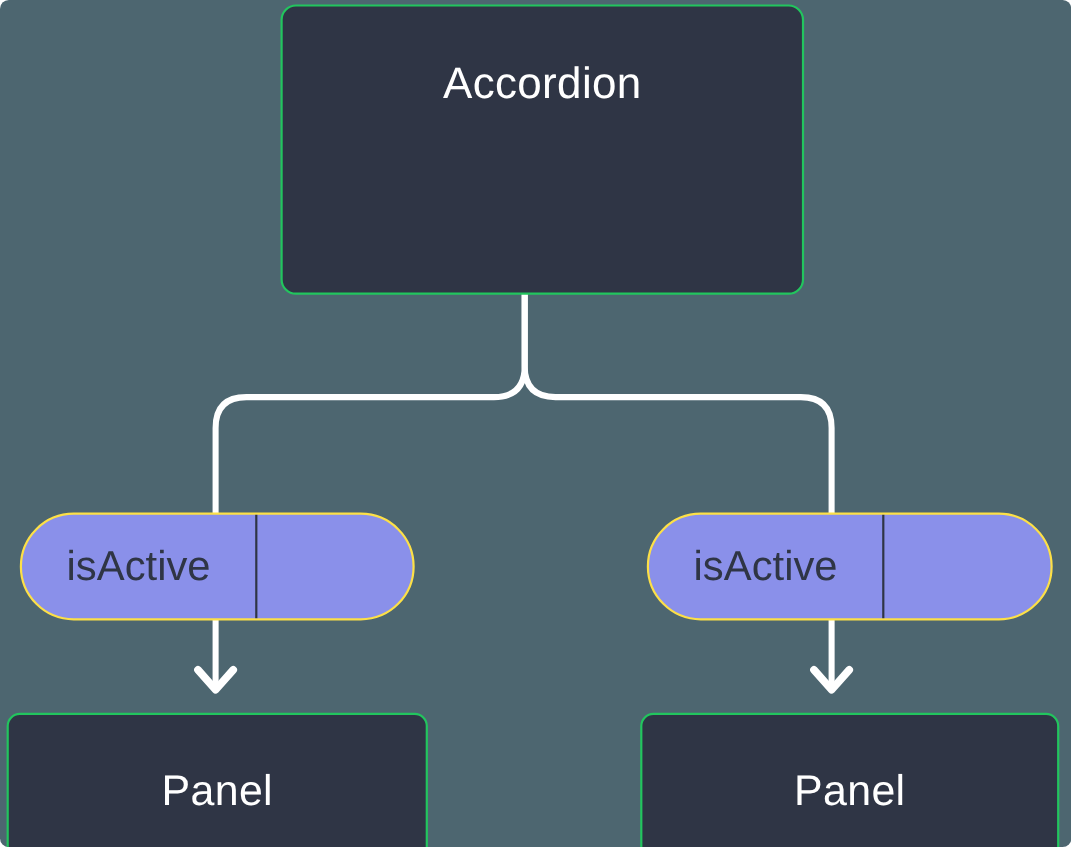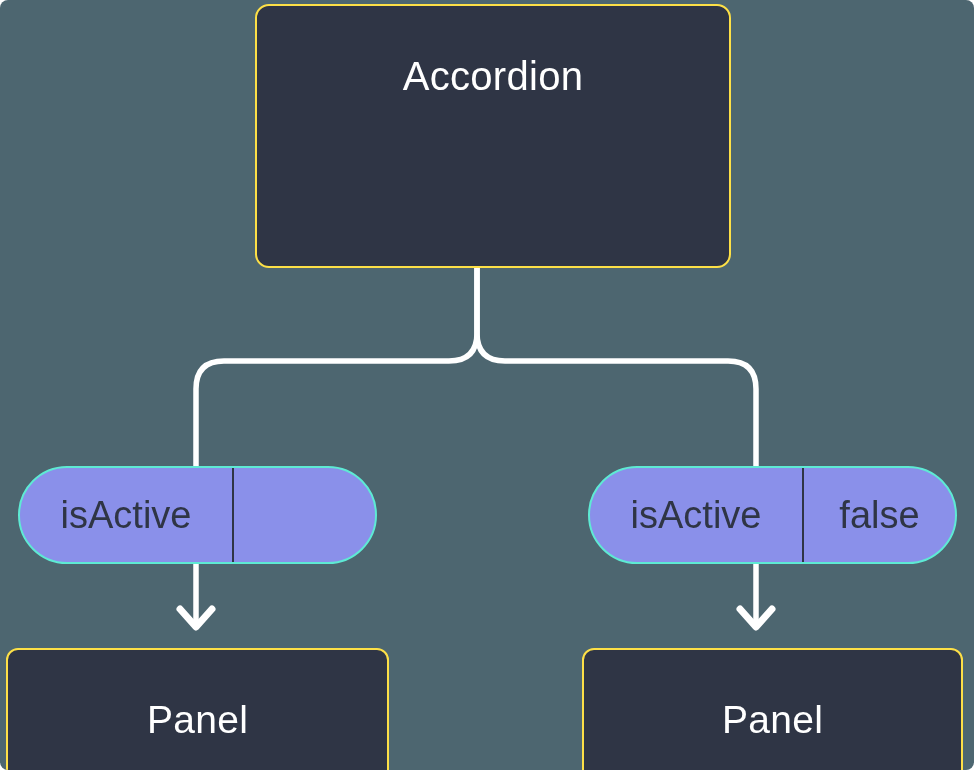--- a/index.html
+++ b/index.html
@@ -26,21 +26,21 @@
     fill: none;
     stroke: #ffffff;
   }
   .line { stroke-width: 5.5px; }
   .chevron { stroke-width: 7px; stroke-linecap: round; stroke-linejoin: round; }
 
   .node {
     position: absolute;
     box-sizing: border-box;
     background: #2F3545;
-    border: 2px solid #fde047;
+    border: 2px solid #22c55e;
     z-index: 2;
   }
   .root-node {
     left: 255px; top: 4px;
     width: 476px; height: 264px;
     border-radius: 14px;
   }
   .node-title {
     position: absolute;
     left: 0; right: 0;
@@ -77,21 +77,21 @@
     display: flex; align-items: center; justify-content: center;
     font-size: 42px;
   }
 
   .prop-pill {
     position: absolute;
     top: 466px;
     height: 98px;
     box-sizing: border-box;
     background: #8A90EA;
-    border: 2px solid #5eead4;
+    border: 2px solid #fde047;
     border-radius: 49px;
     display: flex;
     align-items: stretch;
     color: #2F3545;
     font-size: 38px;
     font-weight: 500;
     z-index: 2;
   }
   .prop-pill.left  { left: 18px;  width: 359px; }
   .prop-pill.right { left: 588px; width: 369px; }
@@ -142,21 +142,20 @@
   </div>
 
   <div class="prop-pill left">
     <div class="cell-name">isActive</div>
     <div class="divider"></div>
   </div>
 
   <div class="prop-pill right">
     <div class="cell-name">isActive</div>
     <div class="divider"></div>
-    <div class="cell-value">false</div>
   </div>
 
   <div class="node panel-node left">
     <span>Panel</span>
   </div>
 
   <div class="node panel-node right">
     <span>Panel</span>
   </div>
 

